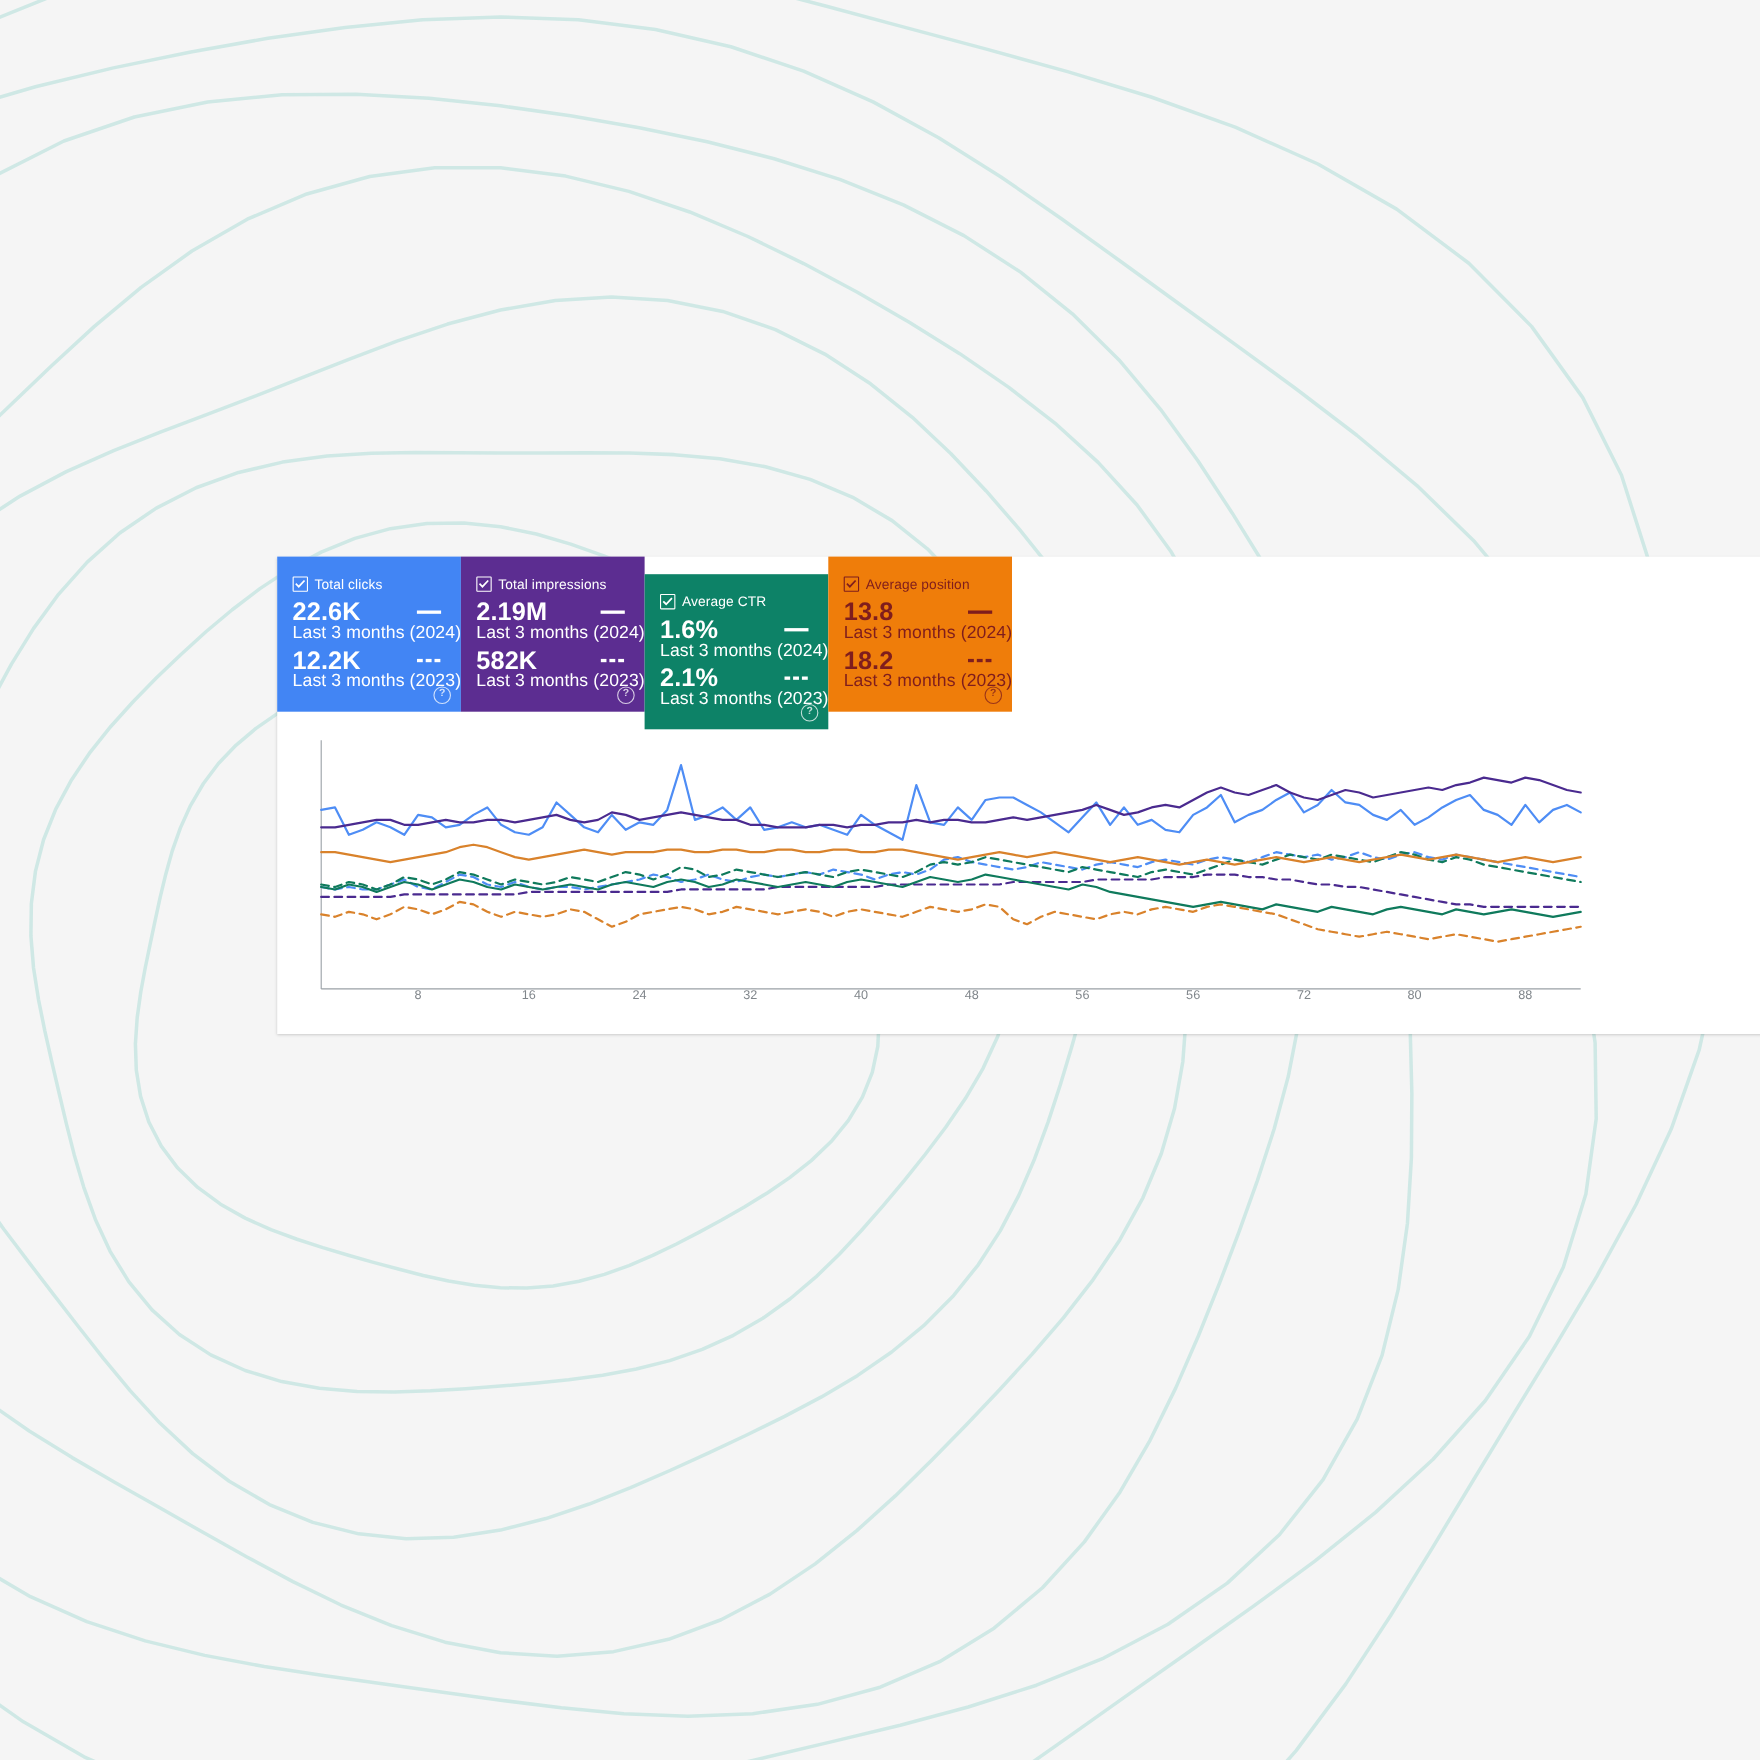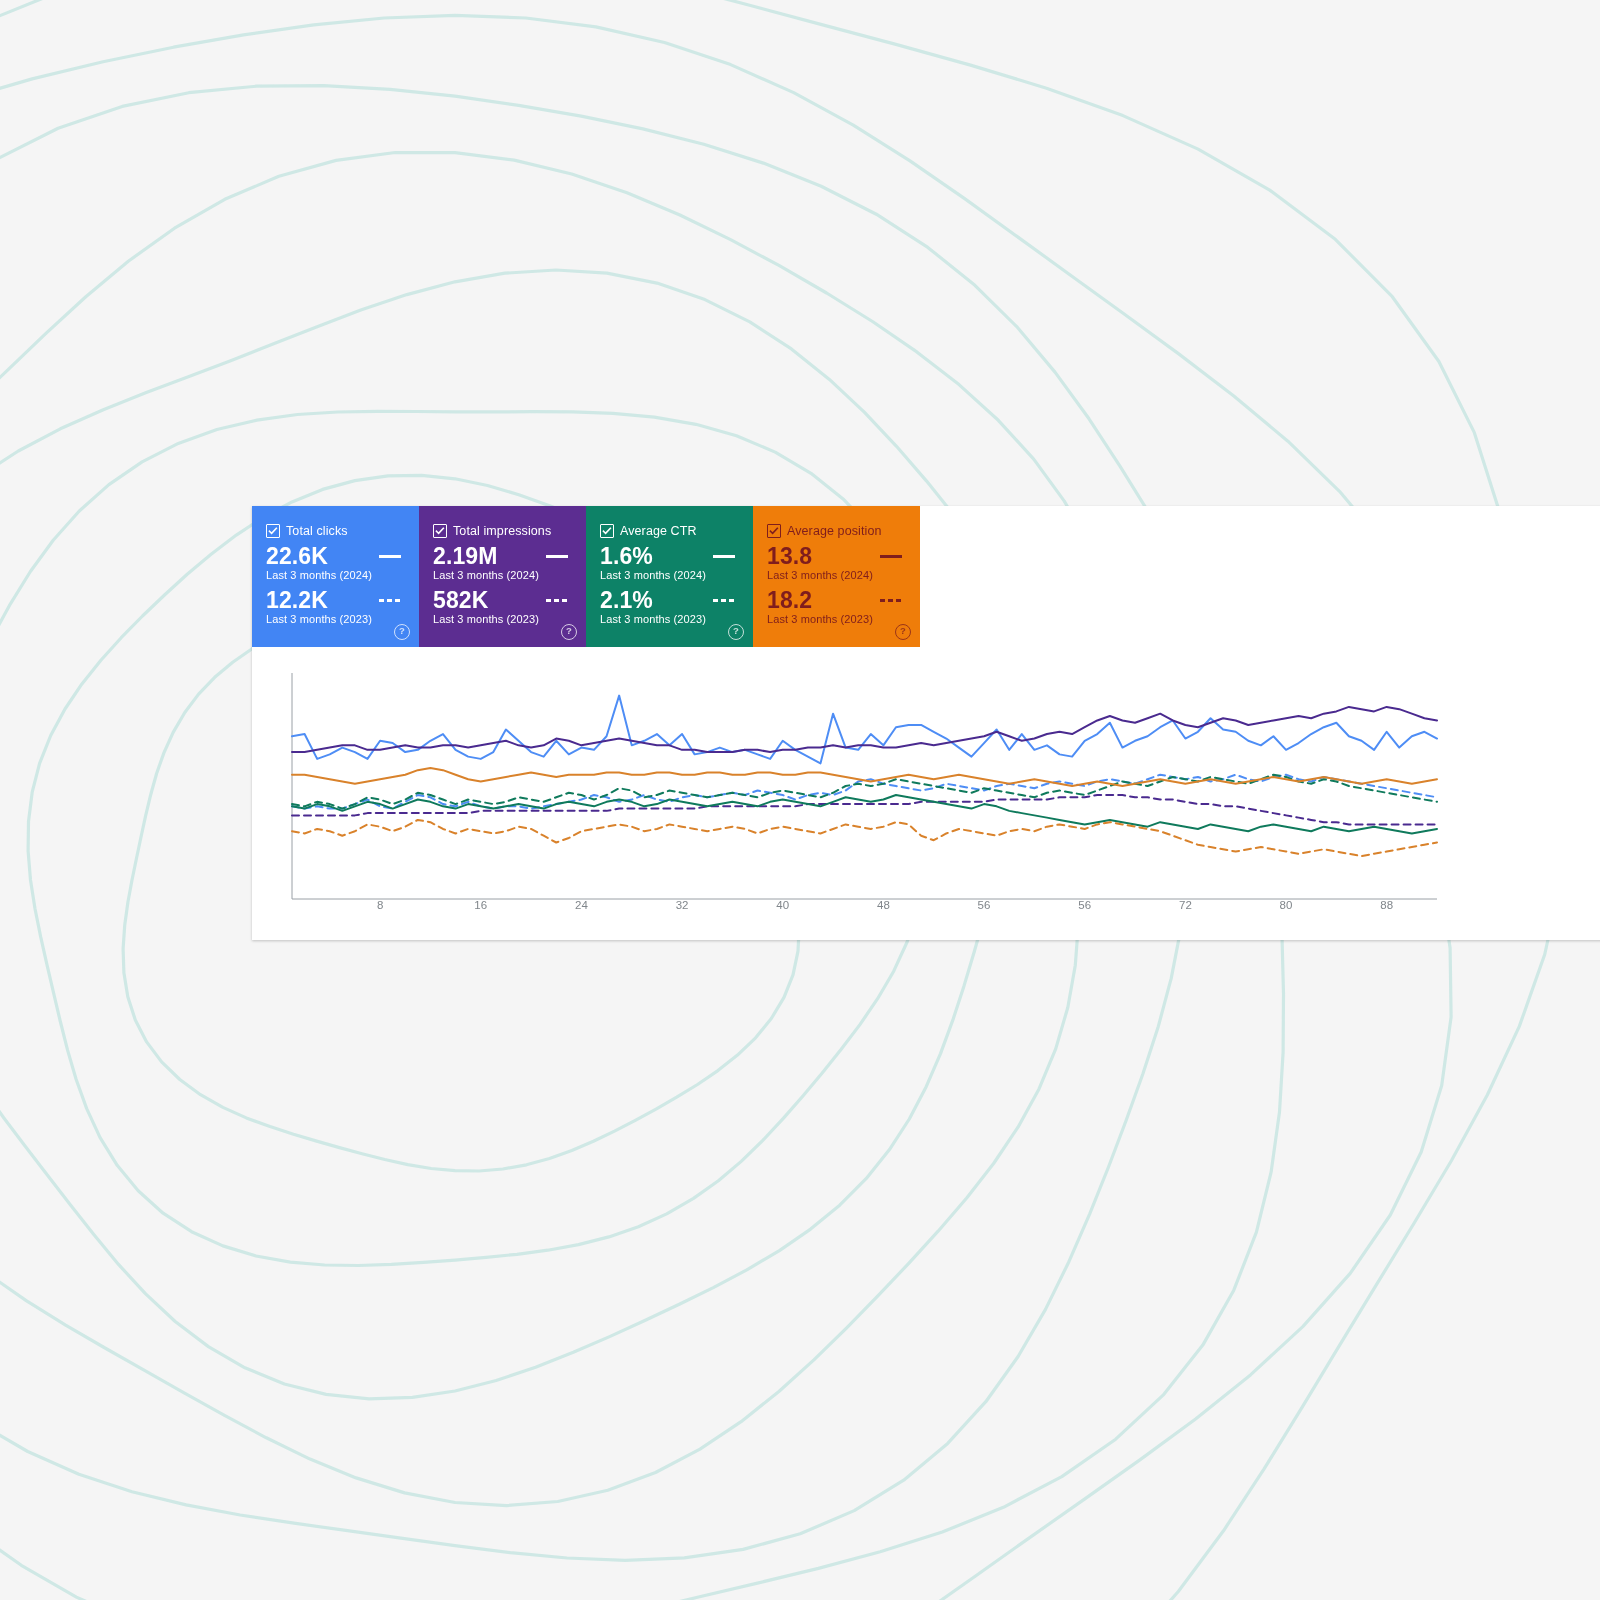--- a/index.html
+++ b/index.html
@@ -20,32 +20,32 @@
 
   
   .cards{position:absolute;left:0;top:0;display:flex;height:141px;}
   .card{
     width:167px;height:141px;position:relative;
     box-sizing:border-box;padding:18px 14px 0 14px;
     color:#ffffff;cursor:pointer;
   }
   .card.blue  {background:#4285f4;}
   .card.purple{background:#5c2d91;}
-  .card.green {background:#0d8267;}
+  .card.green {background:#0d8267;margin-top:16px;}
   .card.orange{background:#ef7d0a;color:#7f1d1d;}
 
   .card-head{display:flex;align-items:center;gap:6px;margin-bottom:6px;}
   .cb{width:12px;height:12px;border:1.4px solid currentColor;border-radius:1px;
       position:relative;flex:0 0 auto;display:block;}
   .cb svg{position:absolute;left:0;top:0;}
   .card-title{font-size:12.5px;line-height:14px;letter-spacing:.1px;white-space:nowrap;}
 
   .row{display:flex;align-items:center;justify-content:space-between;}
   .big{font-size:23px;font-weight:bold;line-height:24px;letter-spacing:.1px;}
-  .sub{font-size:11px;line-height:15px;letter-spacing:.1px;white-space:nowrap;}
+  .sub{font-size:16px;line-height:15px;letter-spacing:.1px;white-space:nowrap;}
   .dash-solid{width:22px;height:3px;background:currentColor;margin-right:4px;}
   .dash-dotted{width:22px;height:3px;margin-right:4px;
       background-image:linear-gradient(to right,currentColor 0 5px,transparent 5px 8px);
       background-repeat:repeat-x;background-size:8px 3px;}
   .row2{margin-top:5px;}
   .help{
     position:absolute;right:9px;bottom:7px;width:14px;height:14px;border-radius:50%;
     border:1.2px solid currentColor;opacity:.75;
     font-size:9.5px;line-height:12px;text-align:center;font-weight:bold;
   }

